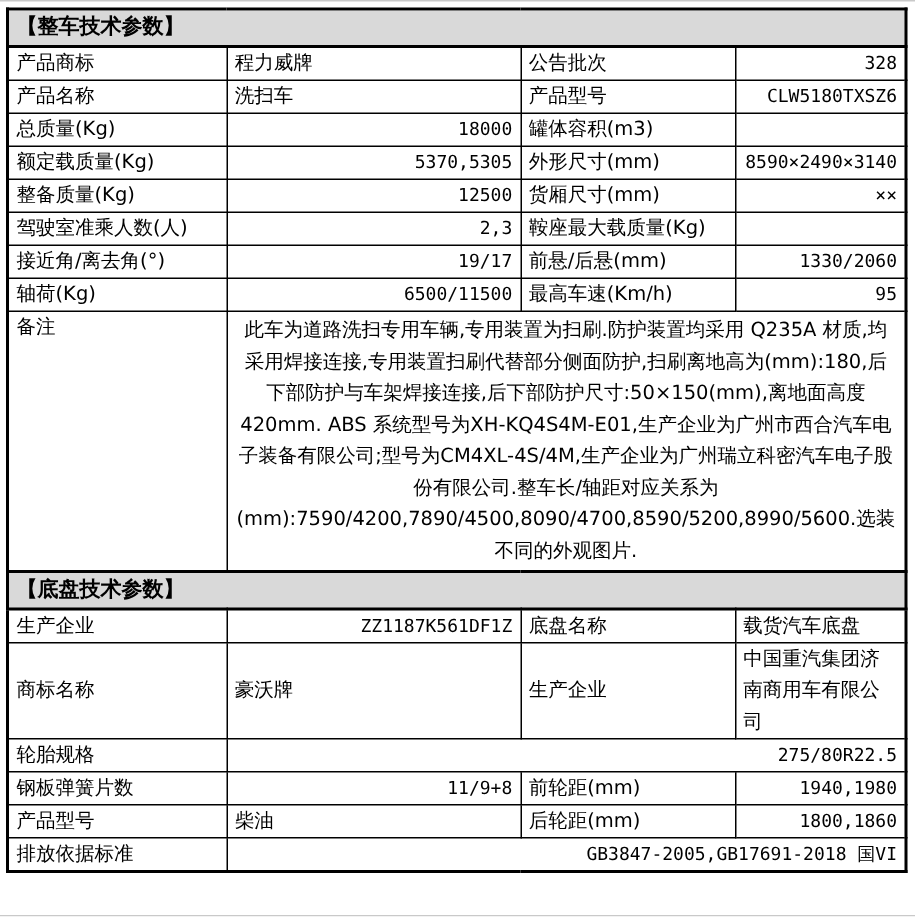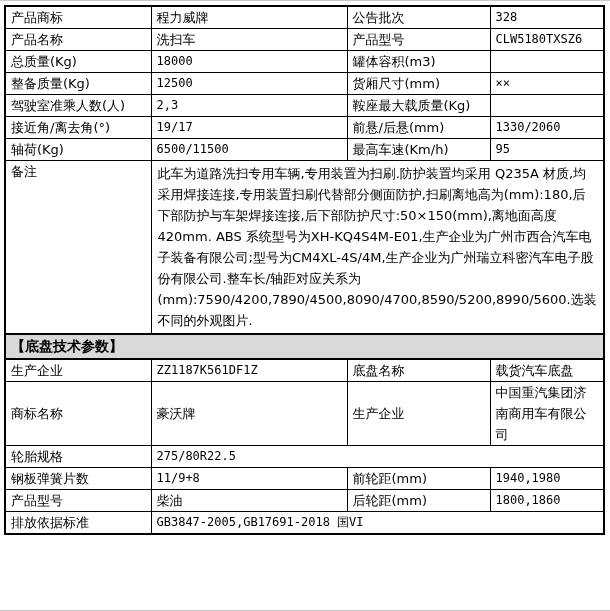--- a/index.html
+++ b/index.html
@@ -37,62 +37,73 @@
     background: #d9d9d9;
     font-weight: bold;
     font-size: 14px;
     height: 23px;
     line-height: 23px;
     border-width: 2px;
   }
   td.mono {
     font-family: "DejaVu Sans Mono", "Liberation Mono", monospace;
     font-size: 12px;
+    text-align: right;
   }
   td.wrap { white-space: normal; }
   td.remark-label { vertical-align: top; margin-top: 12px; }
   td.remark-text {
     white-space: normal;
     line-height: 21px;
     height: auto;
     padding: 2px 6px;
+    text-align: center;
   }
 </style>
 </head>
 <body>
 
 <div class="hairline top"></div>
 
 <table class="spec-table">
   <colgroup>
     <col style="width:146px">
       <col style="width:196px">
       <col style="width:143px">
       <col style="width:114px">
   </colgroup>
   <tbody>
 
+    <tr class="sec-hdr">
+      <td colspan="4">【整车技术参数】</td>
+    </tr>
 
     <tr>
       <td>产品商标</td>
       <td>程力威牌</td>
       <td>公告批次</td>
       <td class="mono">328</td>
     </tr>
     <tr>
       <td>产品名称</td>
       <td>洗扫车</td>
       <td>产品型号</td>
       <td class="mono">CLW5180TXSZ6</td>
     </tr>
     <tr>
       <td>总质量(Kg)</td>
       <td class="mono">18000</td>
       <td>罐体容积(m3)</td>
       <td class="mono"></td>
+    </tr>
+    <tr>
+      <td>额定载质量(Kg)</td>
+      <td class="mono">5370,5305</td>
+      <td>外形尺寸(mm)</td>
+      <td class="mono">8590×2490×3140</td>
     </tr>
     <tr>
       <td>整备质量(Kg)</td>
       <td class="mono">12500</td>
       <td>货厢尺寸(mm)</td>
       <td class="mono">××</td>
     </tr>
     <tr>
       <td>驾驶室准乘人数(人)</td>
       <td class="mono">2,3</td>

